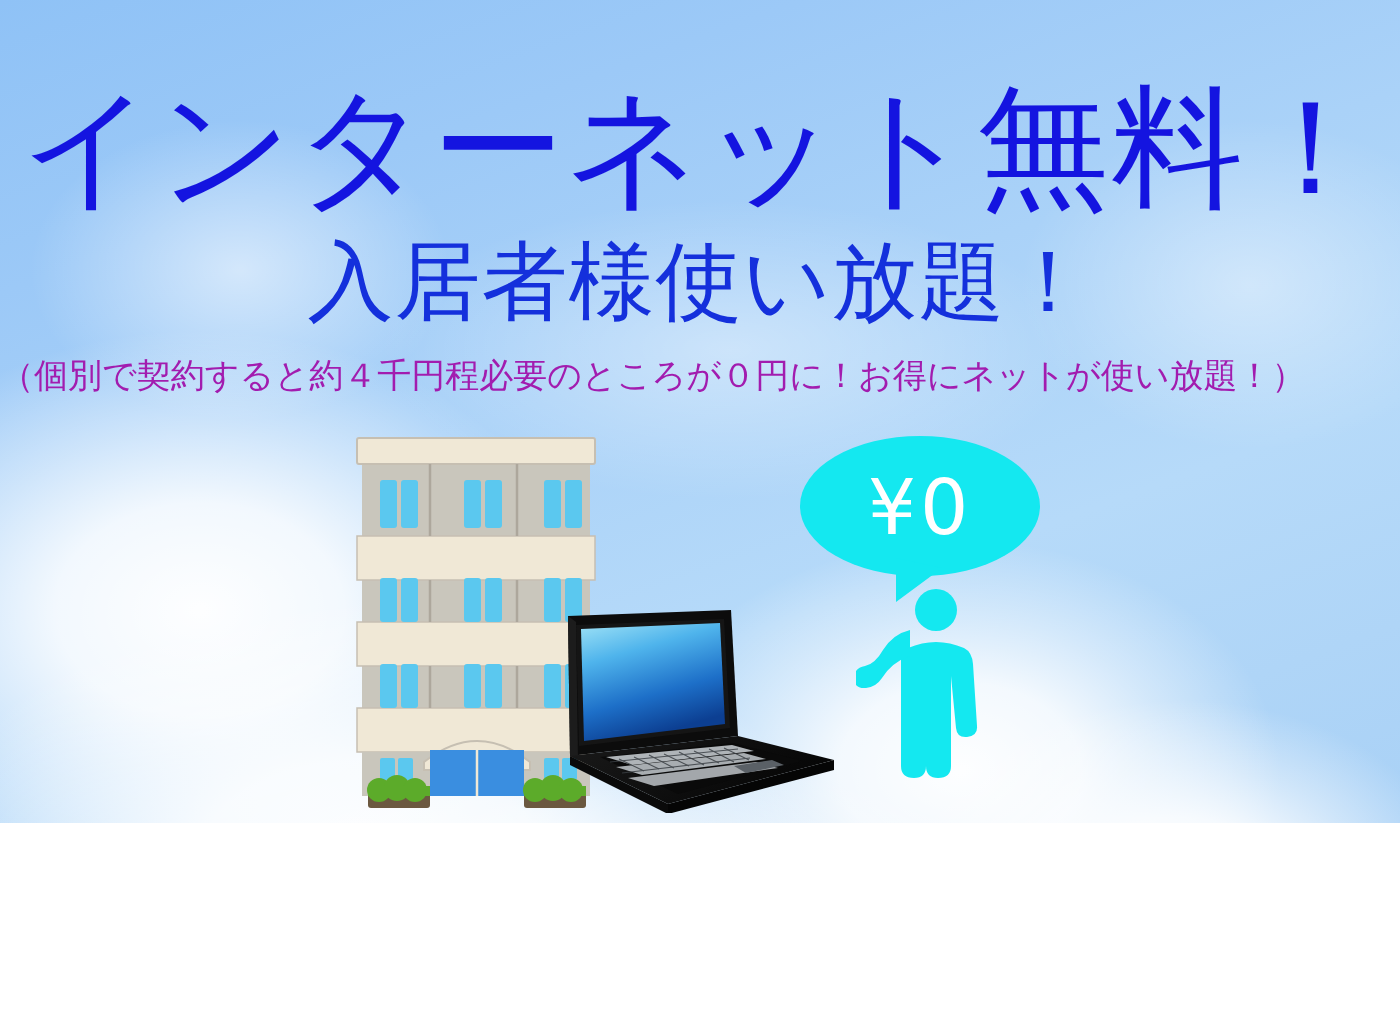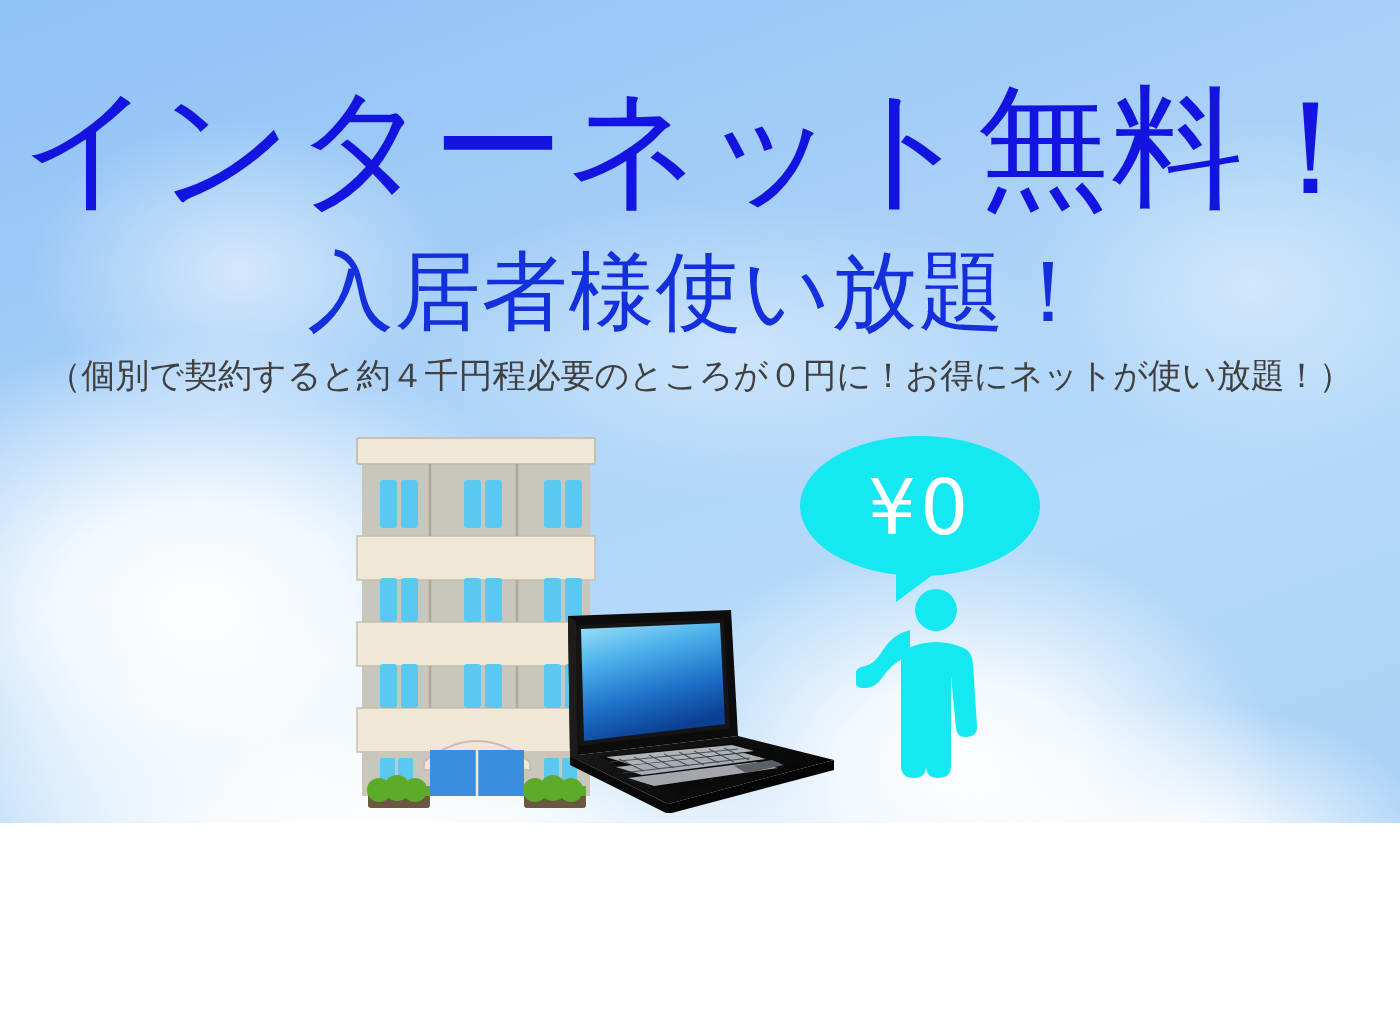--- a/index.html
+++ b/index.html
@@ -74,28 +74,27 @@
     position: absolute;
     left: 0; right: 0;
     top: 235px;
     text-align: center;
     color: #1430DC;
     font-size: 86px;
     line-height: 1.08;
     letter-spacing: 1px;
     font-weight: 400;
     white-space: nowrap;
-    margin-top: 10px;
   }
   .note {
     position: absolute;
     left: 0; right: 0;
     top: 355px;
-    text-align: center;
-    color: #404040;
+    text-align: left;
+    color: #a21caf;
     font-size: 34px;
     line-height: 1.2;
     letter-spacing: 0px;
     font-weight: 400;
     white-space: nowrap;
   }
   .tagline {
     position: absolute;
     left: 0; right: 0;
     top: 833px;

